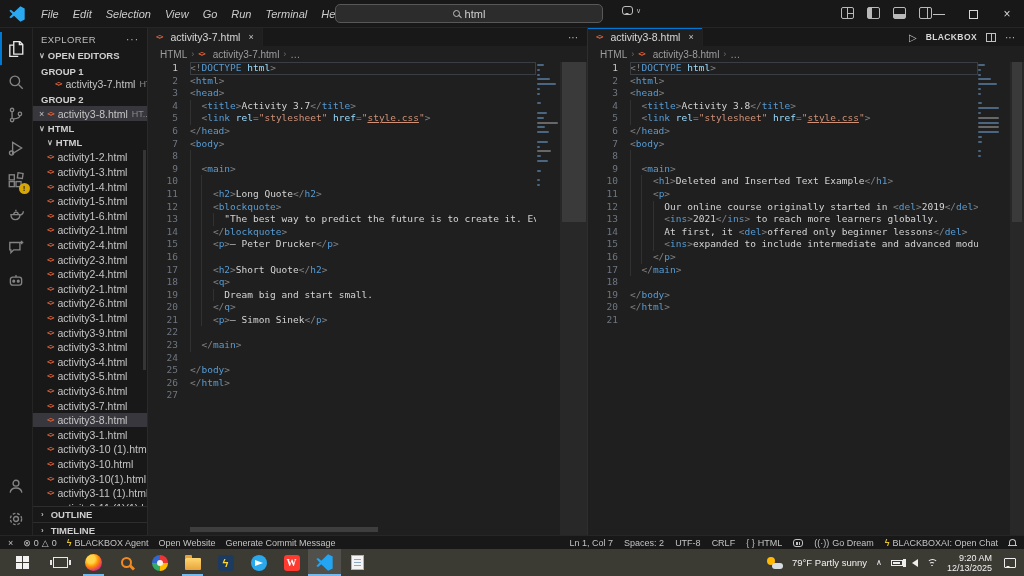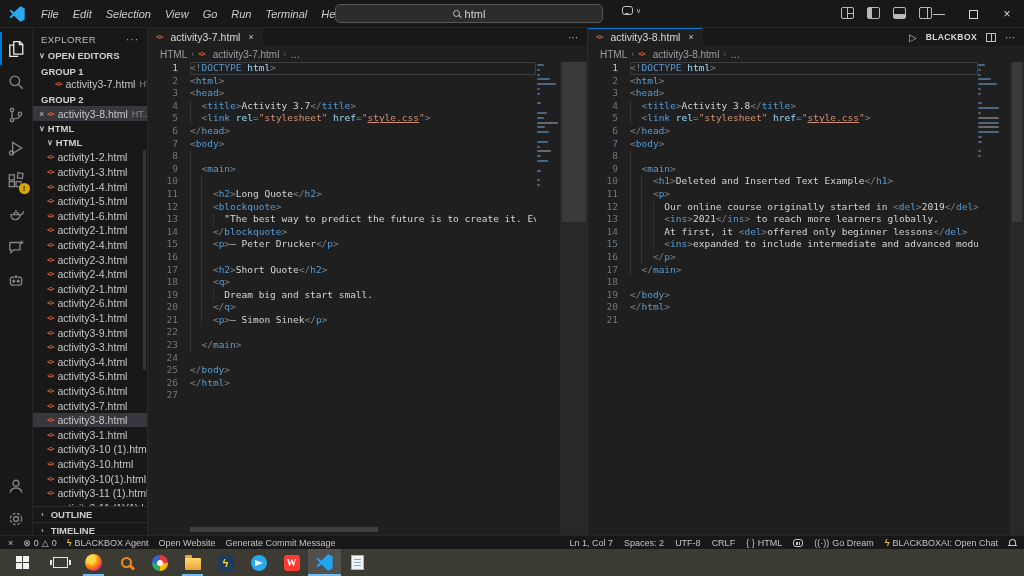--- a/index.html
+++ b/index.html
@@ -613,15 +613,35 @@
         <span class="ico-wps">W</span>
       </span>
     <span class="tb-app running active">
       <svg width="17" height="17" viewBox="0 0 100 100">
           <path fill="#24a5f1" d="M71 2 31 39 12 24 2 29l20 21L2 71l10 5 19-15 40 37 27-13V15Z"></path>
         </svg>
     </span>
     <span class="tb-app">
         <span class="ico-note"></span>
       </span>
+    <div class="tray">
+      <span class="weather-ico">
+          <span class="sun"></span>
+          <span class="cloud"></span>
+        </span>
+      <span>79°F  Partly sunny</span>
+      <span class="chev-up">∧</span>
+      <span class="batt"></span>
+      <span class="spk"></span>
+      <span class="wifi">
+          <i></i>
+          <i></i>
+          <i></i>
+        </span>
+      <span class="clock">
+        <div>9:20 AM</div>
+        <div>12/13/2025</div>
+      </span>
+      <span class="notif-ico"></span>
+    </div>
   </div>
 
 </div>
 
 </body></html>

